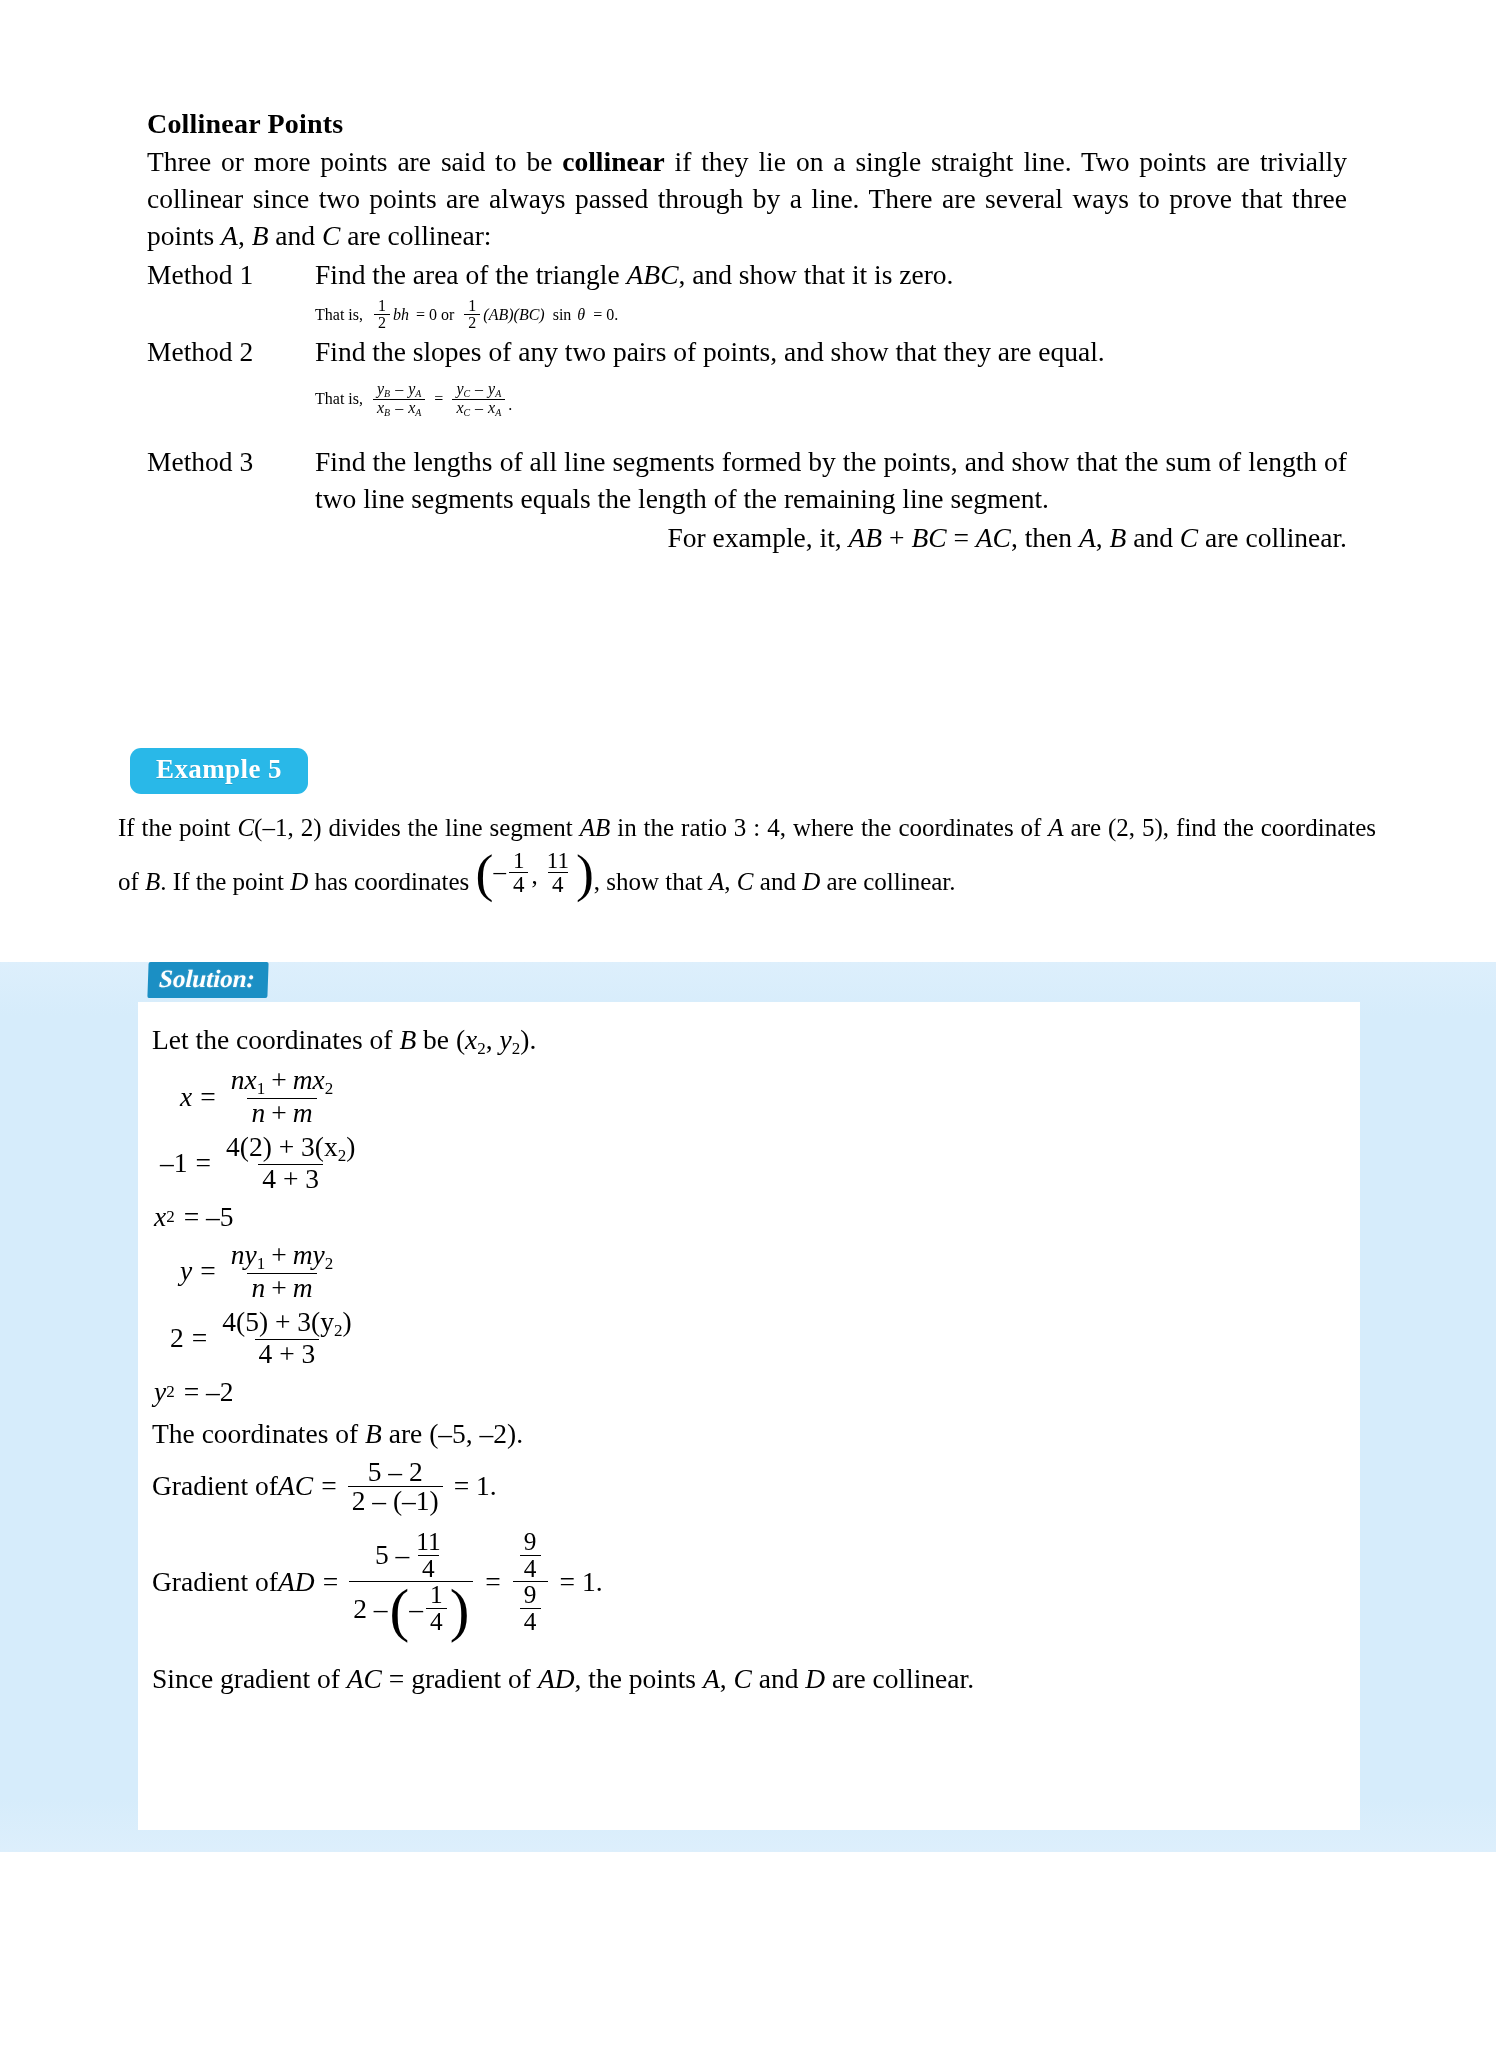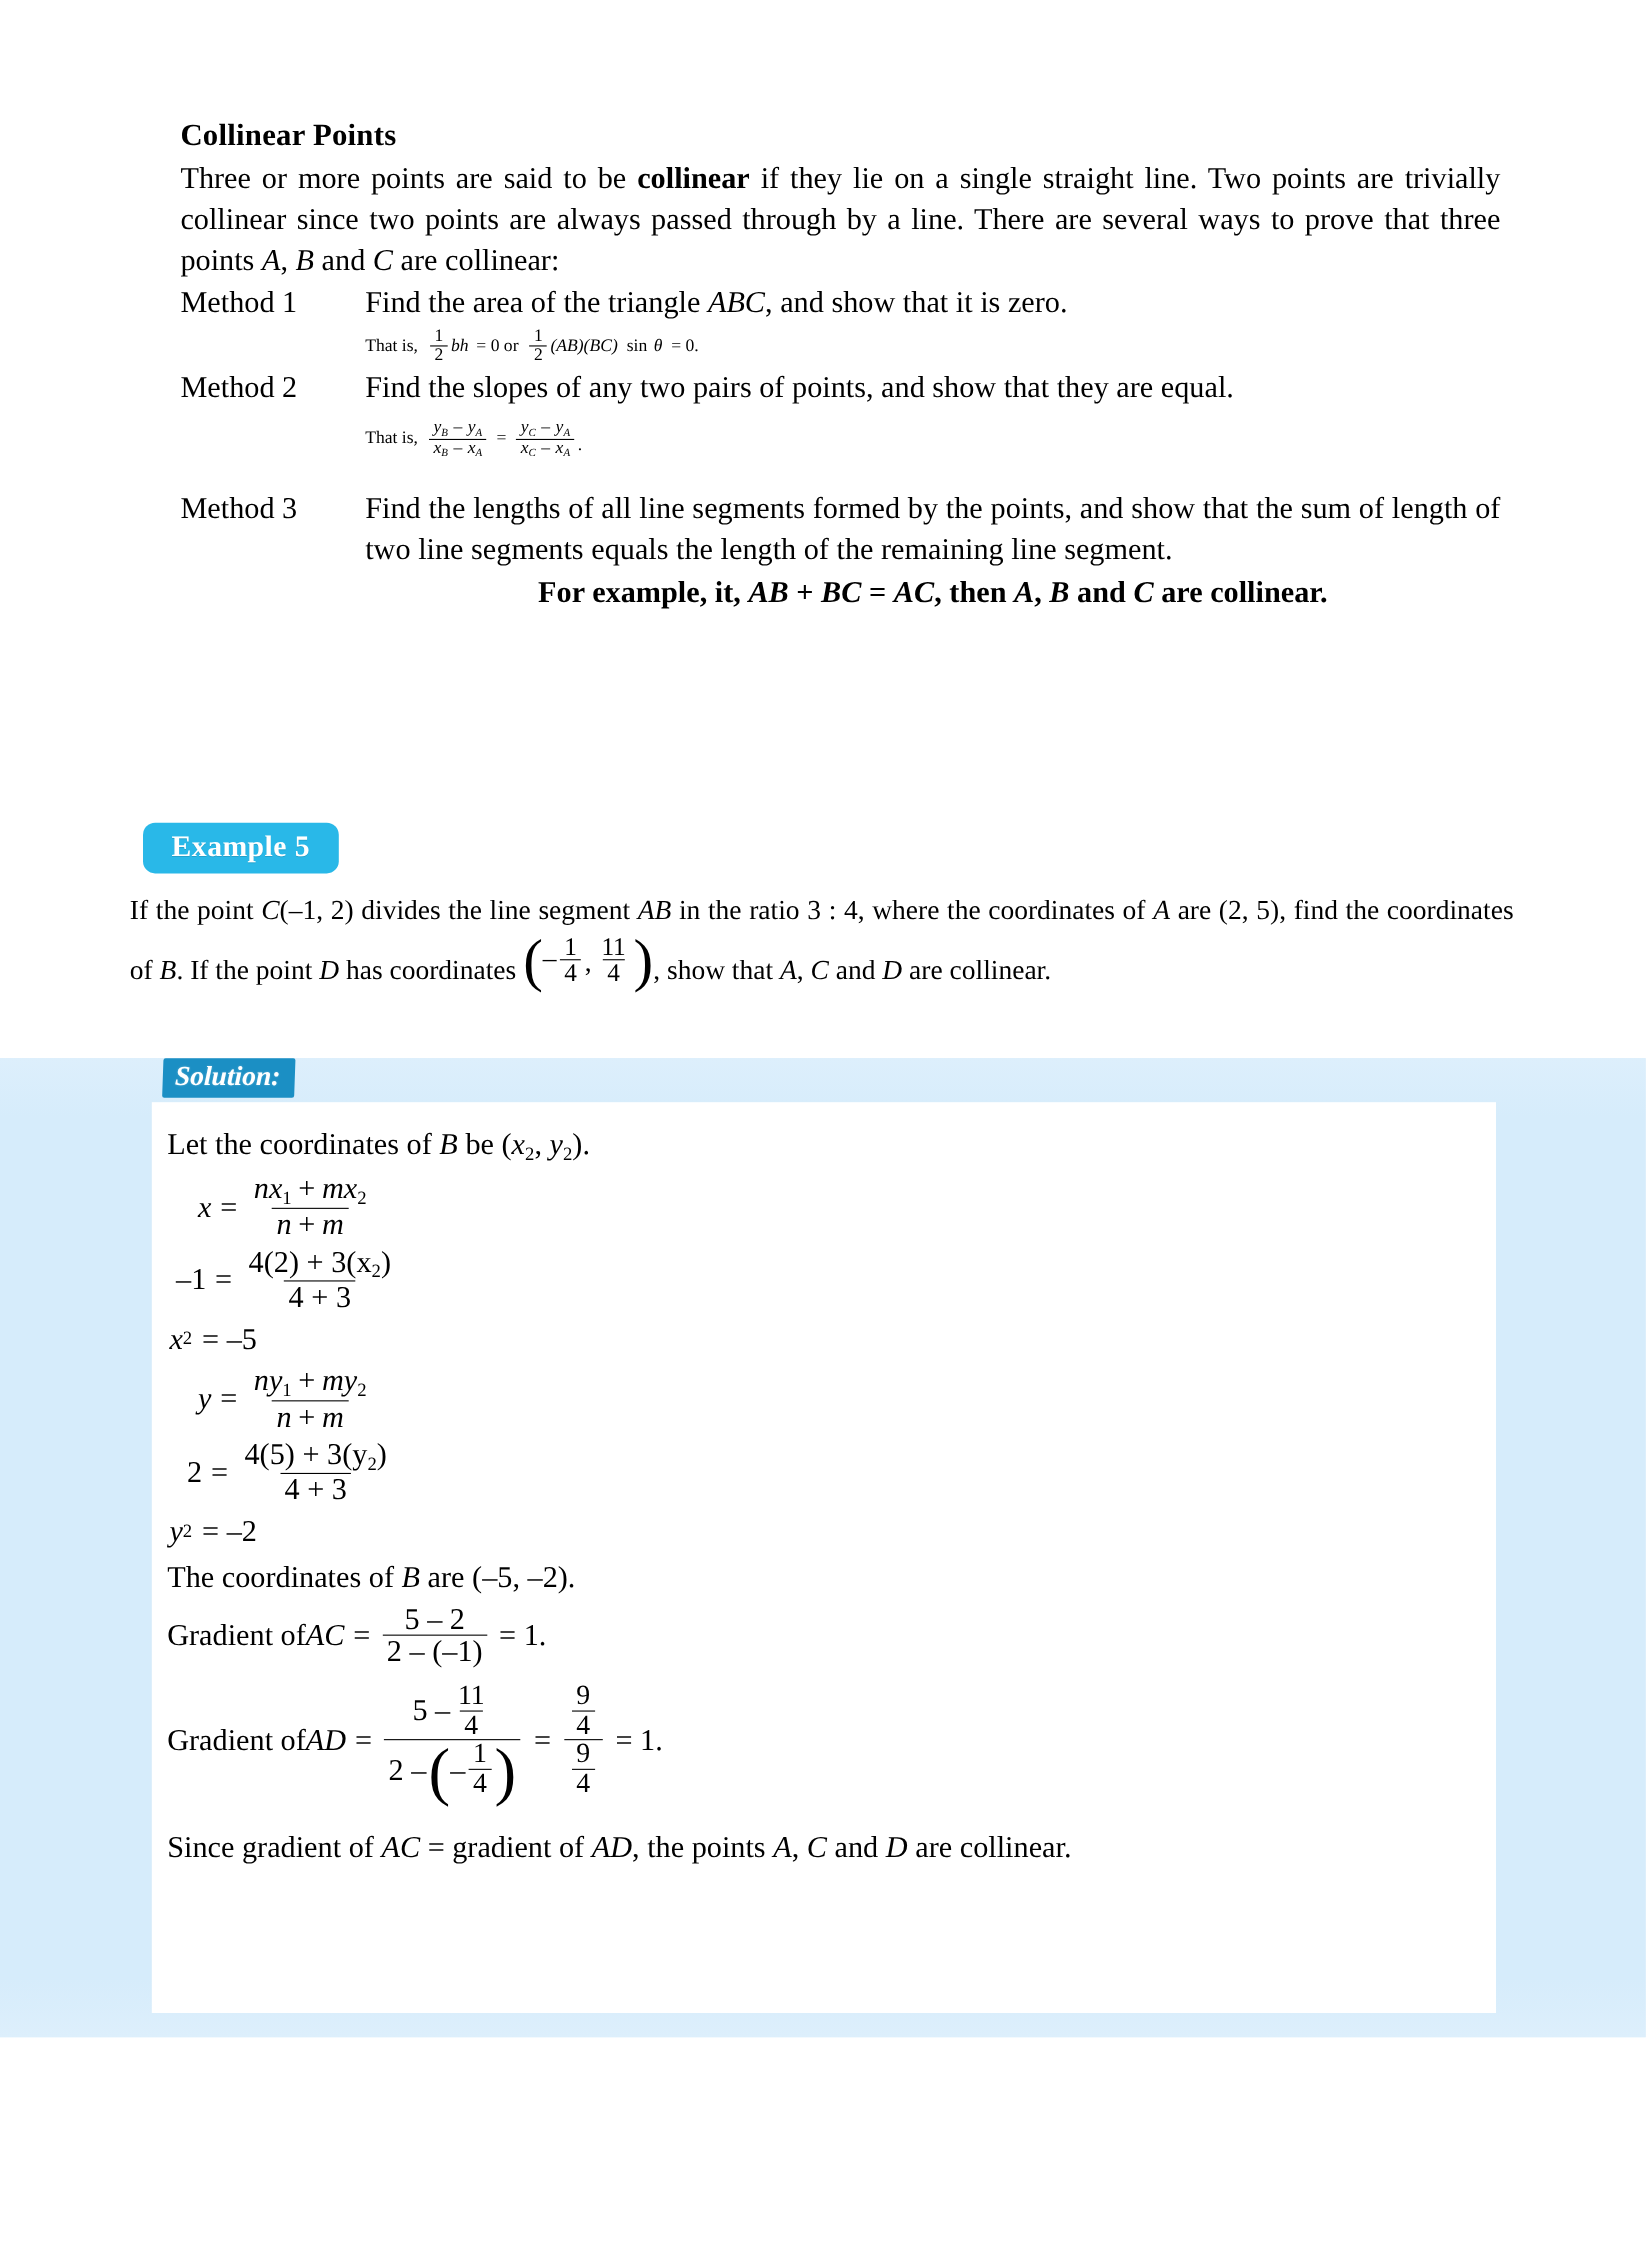--- a/index.html
+++ b/index.html
@@ -6,21 +6,21 @@
   body{
     width:1496px;height:2046px;background:#ffffff;
     font-family:"Liberation Serif","DejaVu Serif",serif;
     color:#000;position:relative;overflow:hidden;
   }
   .page{position:absolute;inset:0;}
   .it{font-style:italic;}
   .bd{font-weight:bold;}
 
   
-  .content{position:absolute;left:164px;top:108px;width:1200px;}
+  .content{position:absolute;left:147px;top:108px;width:1200px;}
   h2.section-title{
     font-size:28px;font-weight:bold;margin:0 0 4px 0;letter-spacing:.2px;
   }
   p.para{margin:0;font-size:27.5px;line-height:1.345;text-align:justify;}
 
   
   .method{display:flex;align-items:flex-start;margin-top:2px;}
   .method-label{width:168px;flex:0 0 168px;font-size:27.5px;line-height:1.345;}
   .method-body{flex:1;font-size:27.5px;line-height:1.345;text-align:justify;}
   .method-gap{}
@@ -144,21 +144,21 @@
         <span class="num"><span class="it">y</span><sub>C</sub><span style="margin:0 5px;">–</span><span class="it">y</span><sub>A</sub></span>
         <span class="den"><span class="it">x</span><sub>C</sub><span style="margin:0 5px;">–</span><span class="it">x</span><sub>A</sub></span>
       </span>
       <span style="align-self:center;margin-top:12px;">.</span>
     </div>
 
     <div class="method method-gap" style="margin-top:26px;">
       <div class="method-label">Method 3</div>
       <div class="method-body">
         <span>Find the lengths of all line segments formed by the points, and show that the sum of length of two line segments equals the length of the remaining line segment.</span>
-        <div style="margin-top:2px;text-align:center;font-weight:bold;"><span>For example, it, </span><span class="it">AB</span><span> + </span><span class="it">BC</span><span> = </span><span class="it">AC</span><span>, then </span><span class="it">A</span><span>, </span><span class="it">B</span><span> and </span><span class="it">C</span><span> are collinear.</span></div>
+        <div style="margin-top:2px;text-align:right;"><span>For example, it, </span><span class="it">AB</span><span> + </span><span class="it">BC</span><span> = </span><span class="it">AC</span><span>, then </span><span class="it">A</span><span>, </span><span class="it">B</span><span> and </span><span class="it">C</span><span> are collinear.</span></div>
       </div>
     </div>
   </div>
 
   <div class="example-badge">Example 5</div>
 
   <div class="question"><span>If the point </span><span class="it">C</span><span>(–1, 2) divides the line segment </span><span class="it">AB</span><span> in the ratio 3 : 4, where the coordinates of </span><span class="it">A</span><span> are (2, 5), find the coordinates of </span><span class="it">B</span><span>. If the point </span><span class="it">D</span><span> has coordinates </span><span class="vmid">
         <span class="paren">(</span>
         <span>–</span>
         <span class="frac small">

